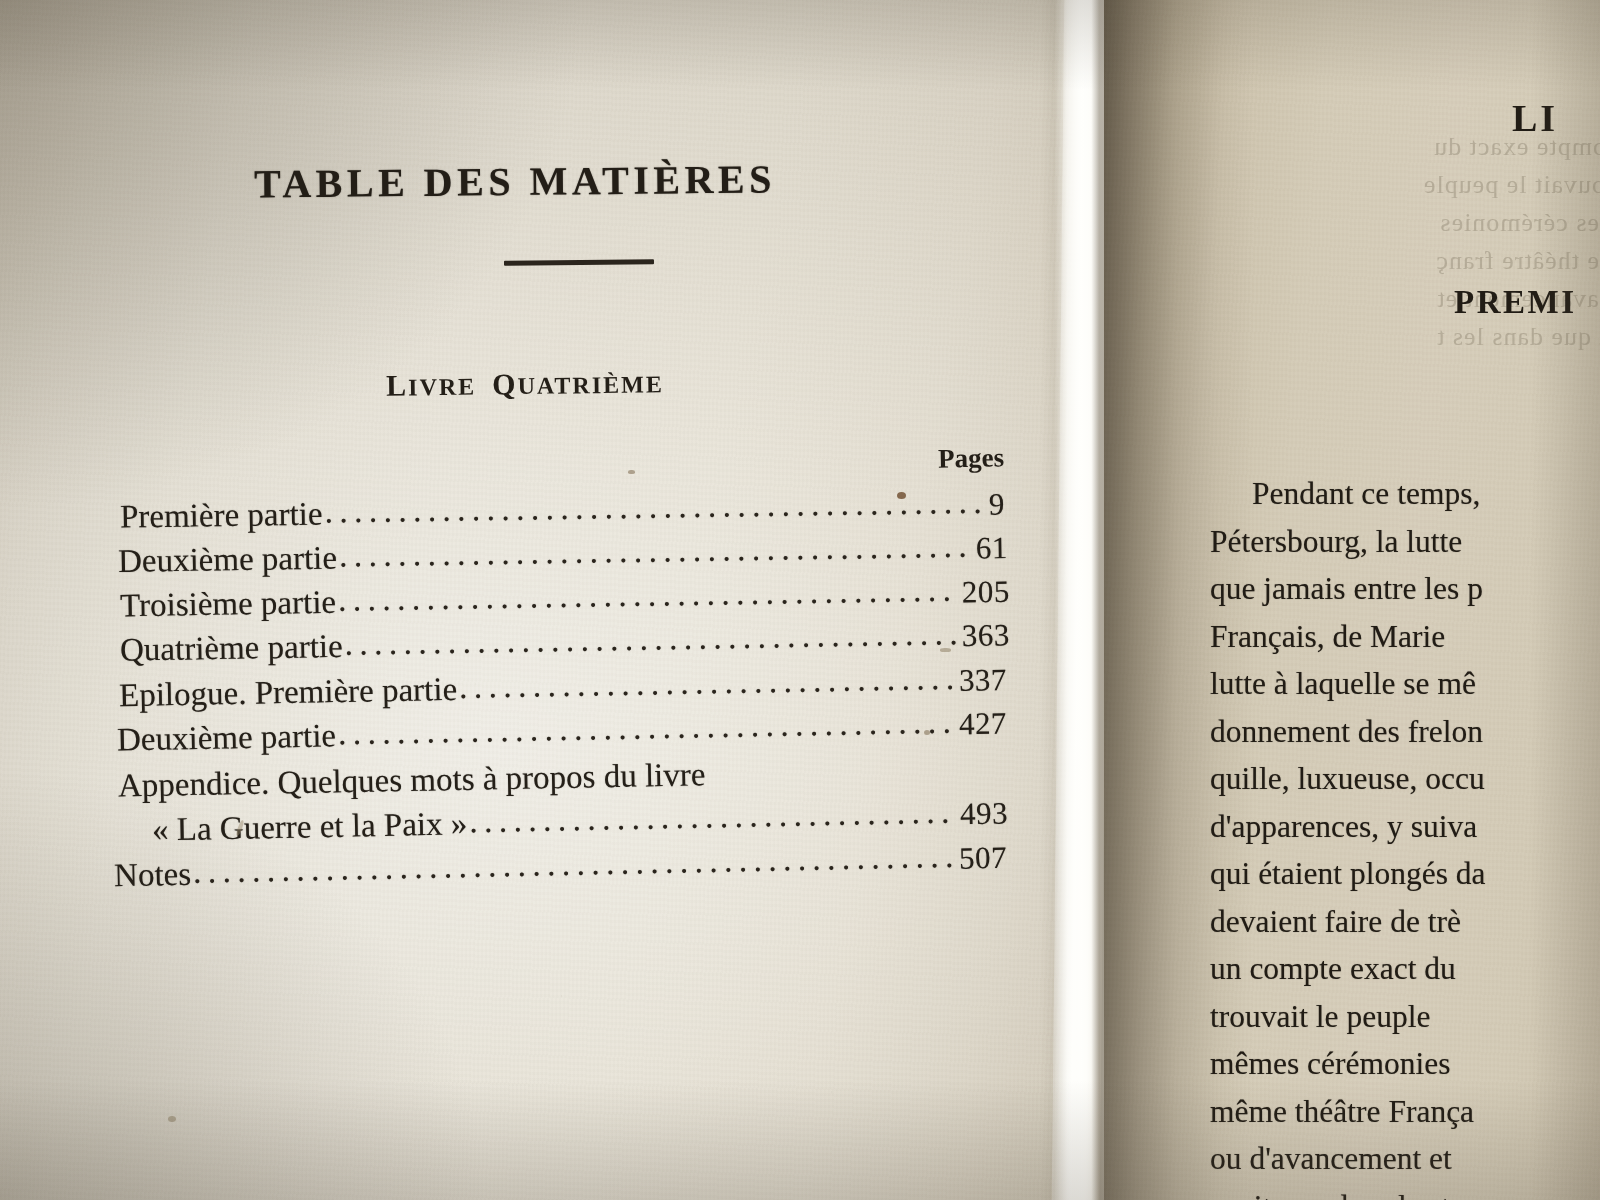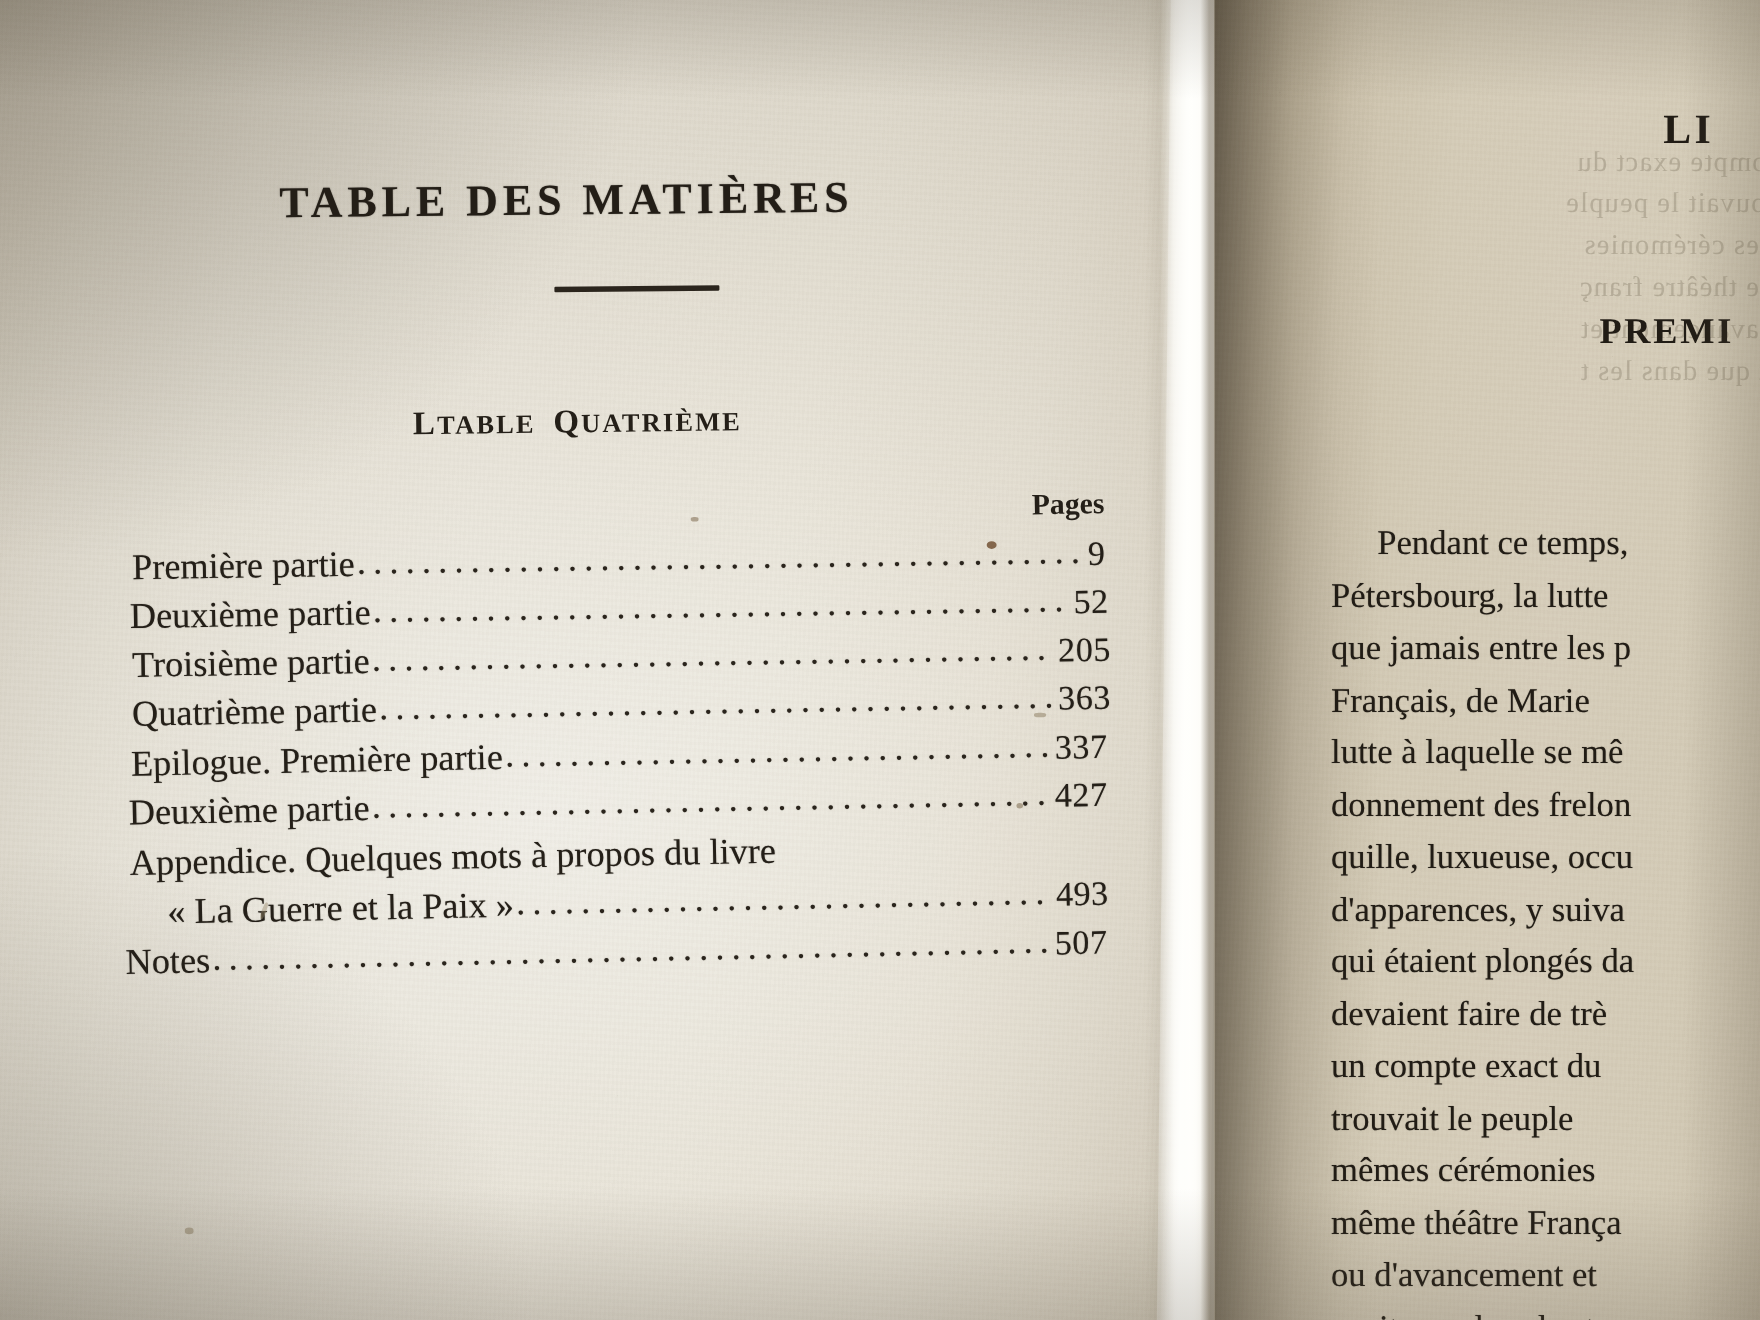--- a/index.html
+++ b/index.html
@@ -291,37 +291,37 @@
     <div class="shade-tl"></div>
     <div class="shade-bl"></div>
 
     <div class="verso-content">
 
       <div class="toc-title">TABLE DES MATIÈRES</div>
 
       <div class="toc-rule"></div>
 
       <div class="book-part">
-        <span class="bp-cap">L</span><span class="bp-sc">TABLE</span>&nbsp;&nbsp;<span class="bp-cap">Q</span><span class="bp-sc">UATRIÈME</span>
+        <span class="bp-cap">L</span><span class="bp-sc">IVRE</span>&nbsp;&nbsp;<span class="bp-cap">Q</span><span class="bp-sc">UATRIÈME</span>
       </div>
 
       <div class="pages-head">Pages</div>
 
       <div class="toc-list">
 
         <div class="toc-row" style="left:120px; top:492px; width:885px; transform:rotate(-0.85deg);">
           <span class="toc-label">Première partie</span>
           <span class="toc-dots">...........................................................</span>
           <span class="toc-num">9</span>
         </div>
 
         <div class="toc-row" style="left:118px; top:536px; width:890px; transform:rotate(-0.9deg);">
           <span class="toc-label">Deuxième partie</span>
           <span class="toc-dots">...........................................................</span>
-          <span class="toc-num">52</span>
+          <span class="toc-num">61</span>
         </div>
 
         <div class="toc-row" style="left:120px; top:580px; width:890px; transform:rotate(-0.95deg);">
           <span class="toc-label">Troisième partie</span>
           <span class="toc-dots">...........................................................</span>
           <span class="toc-num">205</span>
         </div>
 
         <div class="toc-row" style="left:120px; top:624px; width:890px; transform:rotate(-1deg);">
           <span class="toc-label">Quatrième partie</span>

